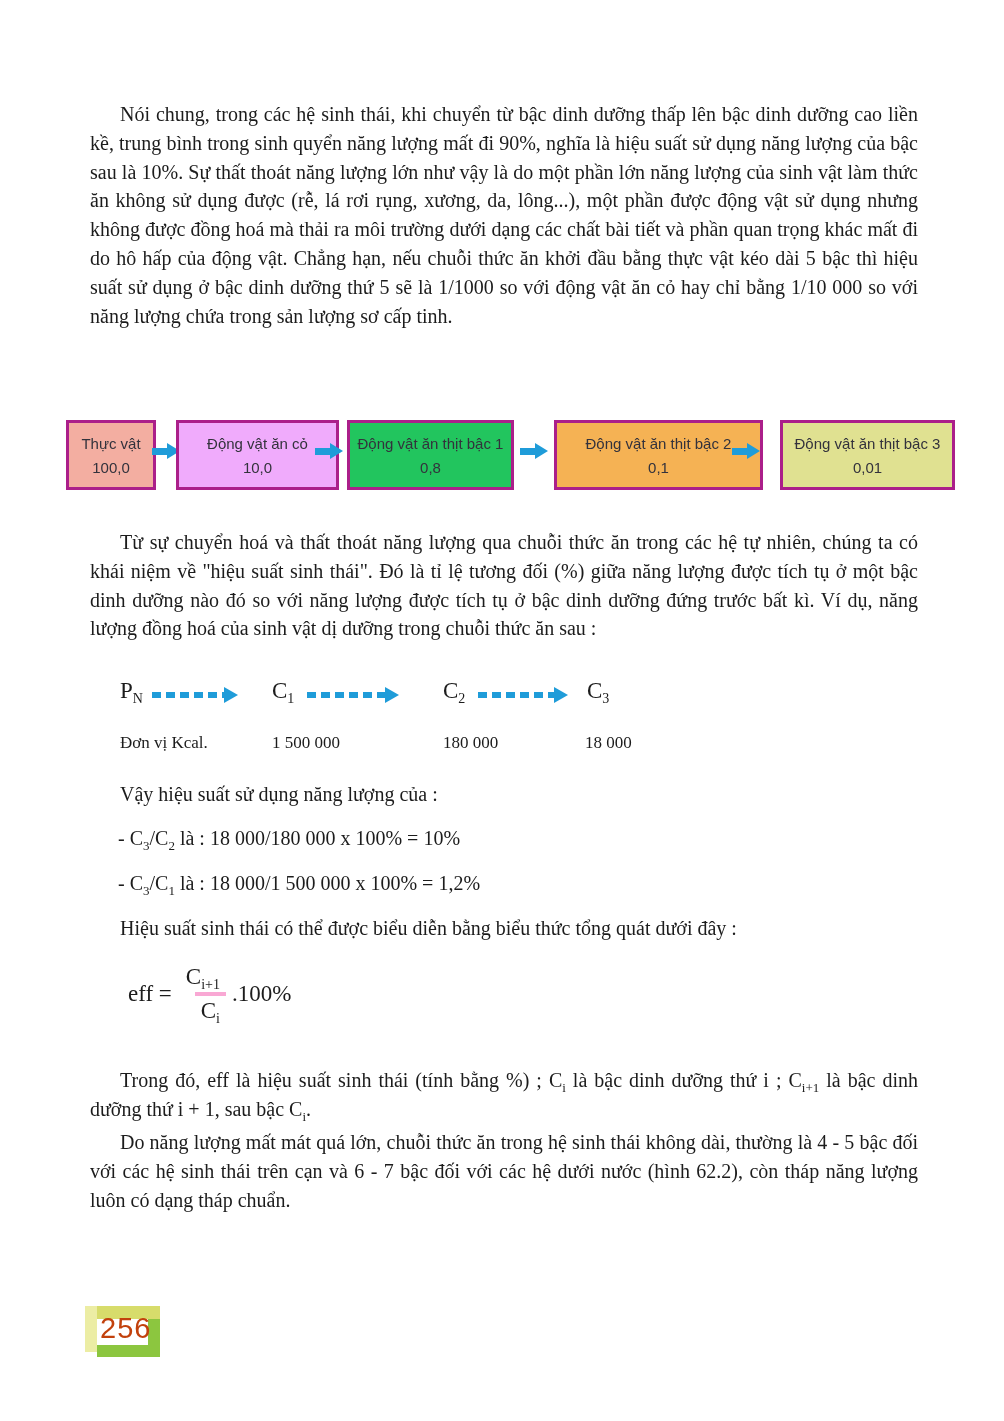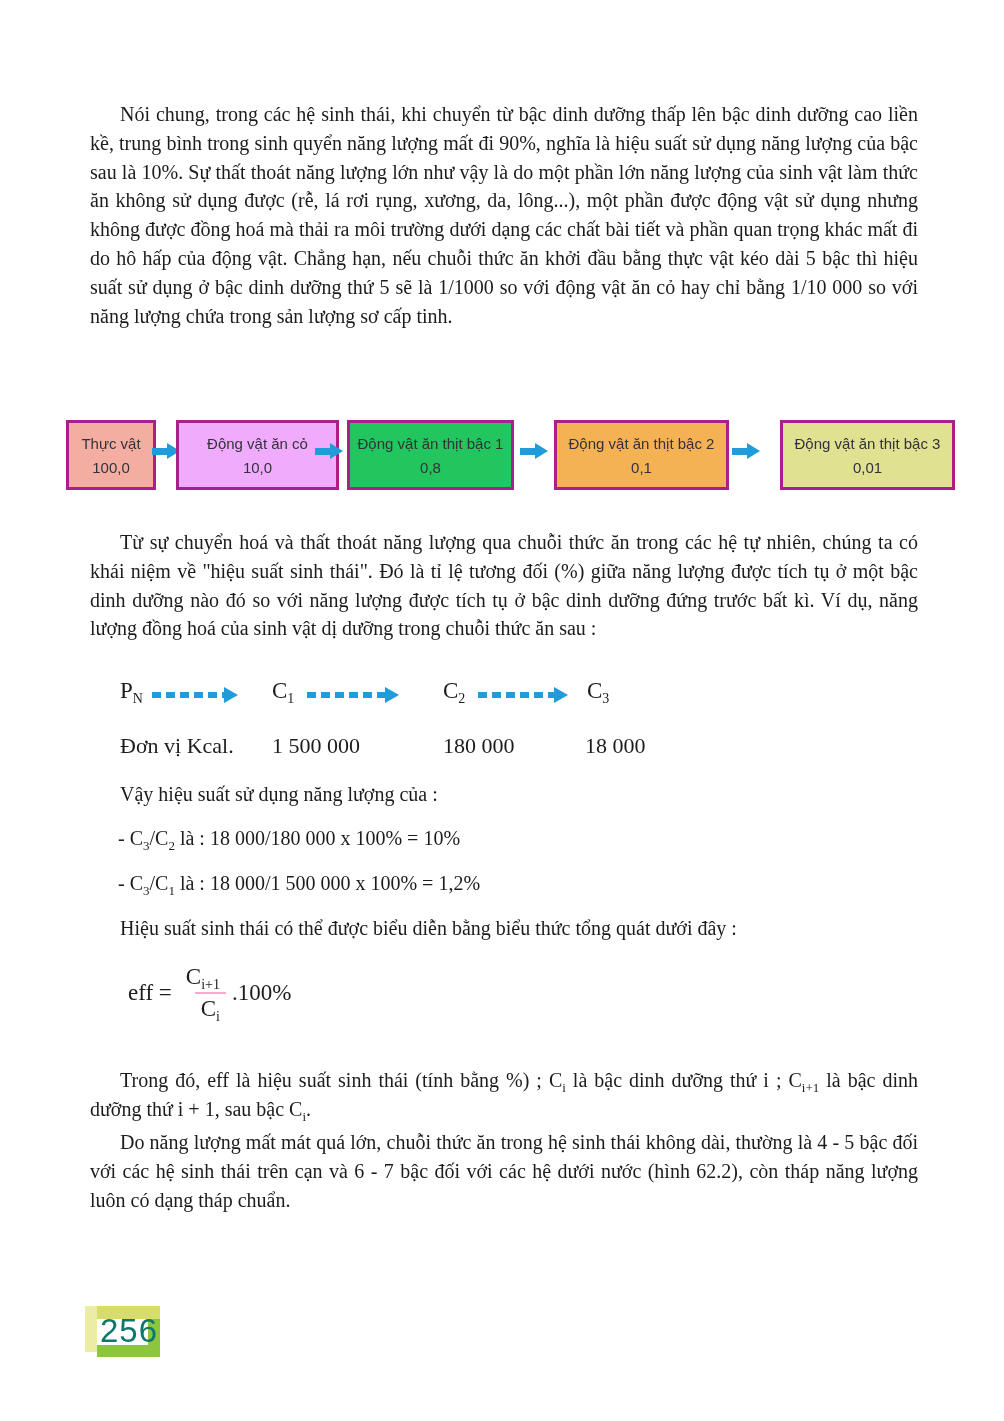--- a/index.html
+++ b/index.html
@@ -37,38 +37,38 @@
   .chain-sub { font-size:14px; position:relative; top:5px; letter-spacing:0; }
   .dash-arrow {
     position:absolute; top:692px; height:6px;
     background:repeating-linear-gradient(90deg,#1f9cd9 0 9px,transparent 9px 14px);
   }
   .dash-arrow::after {
     content:""; position:absolute; left:100%; top:-5px;
     border-left:14px solid #1f9cd9;
     border-top:8px solid transparent; border-bottom:8px solid transparent;
   }
-  .unit-item { position:absolute; top:733px; font-size:22px; }
+  .unit-item { position:absolute; top:733px; font-size:17px; }
 
   .mathline { position:absolute; font-size:20px; }
   .mathline .sub, .expl-sub { font-size:13px; position:relative; top:5px; }
 
   
   .formula { position:absolute; left:128px; top:962px; font-size:23px; display:flex; align-items:center; }
   .frac { display:inline-flex; flex-direction:column; align-items:flex-end; margin:0 6px 0 8px; }
   .frac .num, .frac .den { padding:0 6px; line-height:1.3; }
-  .frac .den { border-top:2px solid #f9a8d4; }
+  .frac .den { border-top:4px solid #f9a8d4; }
   .frac .fsub { font-size:14px; position:relative; top:5px; }
 
   
   .badge { position:absolute; left:85px; top:1303px; width:75px; height:54px; }
   .badge .bar { position:absolute; }
   .badge .num {
     position:absolute; left:15px; top:9px; z-index:2;
-    font-family:"Liberation Sans", sans-serif; font-size:33px; color:#0f766e;
+    font-family:"Liberation Sans", sans-serif; font-size:29px; color:#c2410c;
     letter-spacing:1px;
   }
 </style>
 </head>
 <body>
 
 <p class="para indent" style="top:100px;">Nói chung, trong các hệ sinh thái, khi chuyển từ bậc dinh dưỡng thấp lên bậc dinh dưỡng cao liền kề, trung bình trong sinh quyển năng lượng mất đi 90%, nghĩa là hiệu suất sử dụng năng lượng của bậc sau là 10%. Sự thất thoát năng lượng lớn như vậy là do một phần lớn năng lượng của sinh vật làm thức ăn không sử dụng được (rễ, lá rơi rụng, xương, da, lông...), một phần được động vật sử dụng nhưng không được đồng hoá mà thải ra môi trường dưới dạng các chất bài tiết và phần quan trọng khác mất đi do hô hấp của động vật. Chẳng hạn, nếu chuỗi thức ăn khởi đầu bằng thực vật kéo dài 5 bậc thì hiệu suất sử dụng ở bậc dinh dưỡng thứ 5 sẽ là 1/1000 so với động vật ăn cỏ hay chỉ bằng 1/10 000 so với năng lượng chứa trong sản lượng sơ cấp tinh.</p>
 
 <div>
   <div class="fc-box" style="left: 66px; width: 90px; background-color: rgb(243, 174, 161);">
@@ -82,21 +82,21 @@
     <span class="lbl">10,0</span>
   </div>
   <div class="fc-arrow" style="left:315px;"></div>
 
   <div class="fc-box" style="left: 347px; width: 167px; background-color: #22c55e;">
     <span class="lbl">Động vật ăn thịt bậc 1</span>
     <span class="lbl">0,8</span>
   </div>
   <div class="fc-arrow" style="left:520px;"></div>
 
-  <div class="fc-box" style="left: 554px; width: 175px; background-color: rgb(245, 178, 84);">
+  <div class="fc-box" style="left: 554px; width: 209px; background-color: rgb(245, 178, 84);">
     <span class="lbl">Động vật ăn thịt bậc 2</span>
     <span class="lbl">0,1</span>
   </div>
   <div class="fc-arrow" style="left:732px;"></div>
 
   <div class="fc-box" style="left: 764px; width: 175px; background-color: rgb(224, 225, 145); margin-left: 16px;">
     <span class="lbl">Động vật ăn thịt bậc 3</span>
     <span class="lbl">0,01</span>
   </div>
 </div>

